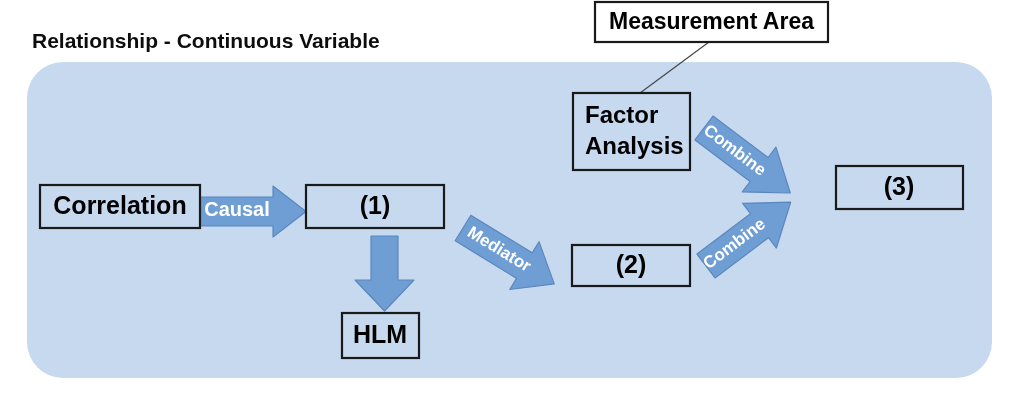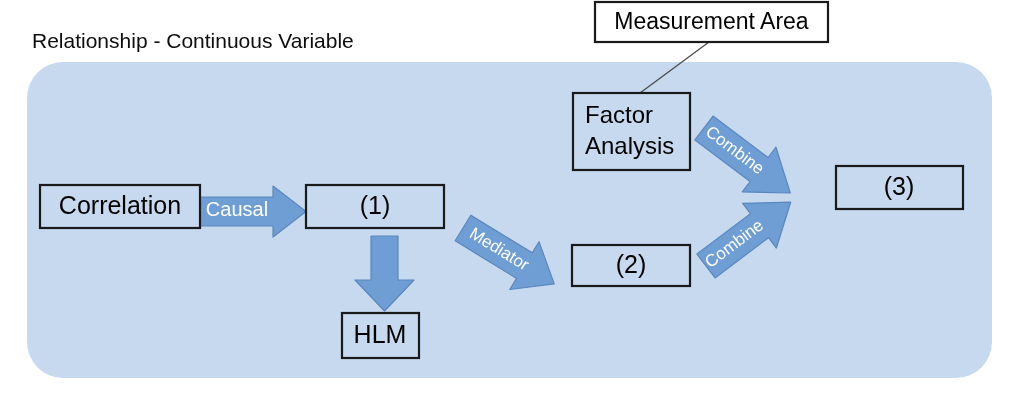--- a/index.html
+++ b/index.html
@@ -13,20 +13,21 @@
     font-family: "Liberation Sans", sans-serif;
     overflow: hidden;
     position: relative;
   }
   #diagram-root {
     position: absolute;
     left: 0;
     top: 0;
     width: 1036px;
     height: 302px;
+    font-weight: bold;
   }
   svg.canvas {
     display: block;
     width: 1036px;
     height: 410px;
   }
   .panel-rect {
     fill: #c6d9ef;
   }
   .node-box {

